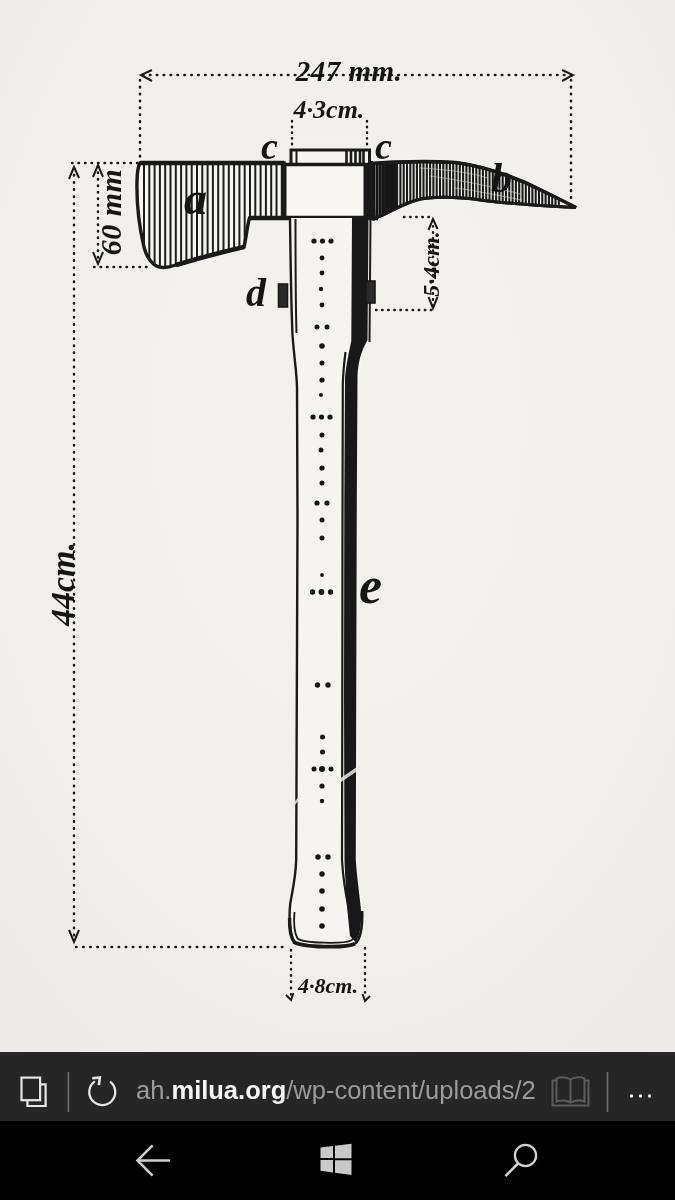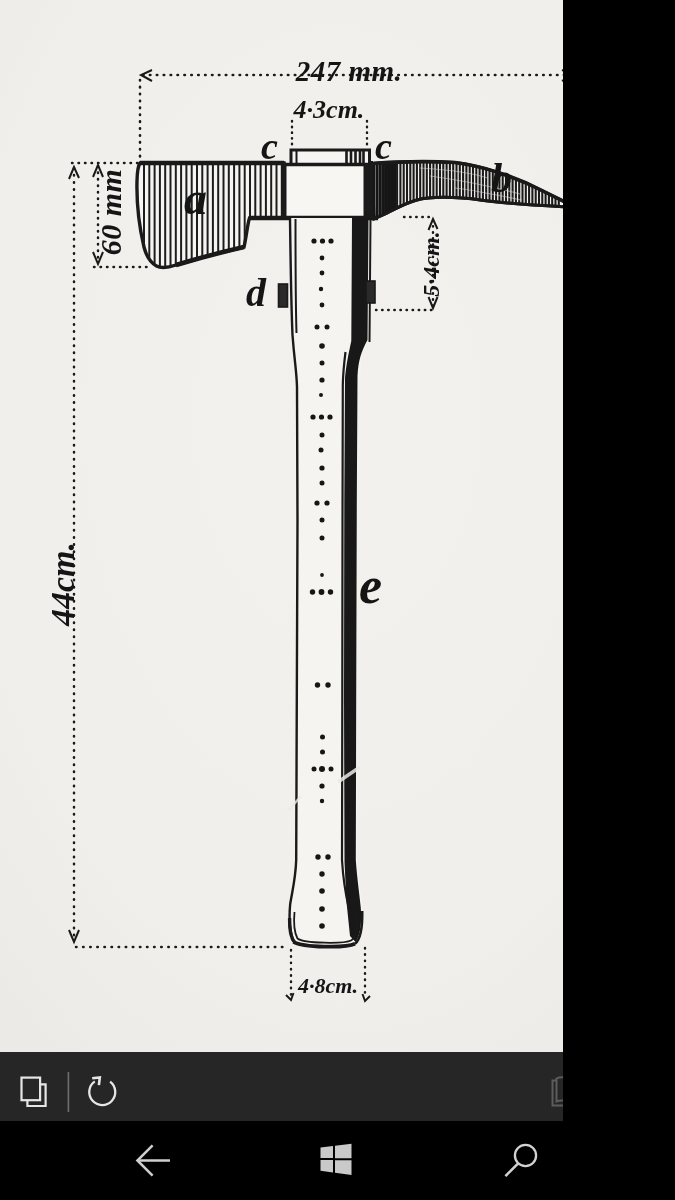--- a/index.html
+++ b/index.html
@@ -1,16 +1,16 @@
 <!DOCTYPE html>
 <html><head>
 <meta charset="utf-8">
 <style>
  html,body{margin:0;padding:0;background:#000}
- #page{position:relative;width:563px;height:1200px;overflow:hidden;background:#f0abfc}
+ #page{position:relative;width:675px;height:1200px;overflow:hidden;background:#f0abfc}
 </style>
 </head>
 <body>
 <div id="page">
 <svg width="675" height="1052" viewBox="0 0 675 1052" style="position:absolute;top:0;left:0">
  <defs>
   <clipPath id="bladeclip">
           <path d="M140,163 L284,163 L284,218 L249.5,218 C247.5,224 246.5,236 244,247 C222,252 196,259 176,265 C167,268 161,268.5 156.5,266 C149.5,262 146,255 144,247 C139.5,228 136.5,201 137,181 C137.2,172 138,166 140,163 Z"></path>
         </clipPath>
   <clipPath id="pickclip">
@@ -235,20 +235,21 @@
 
   <path d="M607.5,20 V60" stroke="#6e6e6e" stroke-width="1.6"></path>
 
   <g fill="#f2f2f2">
    <circle cx="631.5" cy="44" r="1.7"></circle>
           <circle cx="640.5" cy="44" r="1.7"></circle>
           <circle cx="649.5" cy="44" r="1.7"></circle>
   </g>
  </svg>
 
+ <div style="position:absolute;left:136px;top:0;height:69px;line-height:69px;padding-top:4px;font-family:'Liberation Sans',sans-serif;font-size:25.5px;color:#9b9b9b;white-space:nowrap"><span>ah.</span><span style="color:#f5f5f5;font-weight:bold">milua.org</span><span>/wp-content/uploads/2</span></div>
 </div>
 
 <div style="position:absolute;left:0;top:1121px;width:675px;height:79px;background:#000">
  <svg width="675" height="79" viewBox="0 0 675 79" style="position:absolute;top:0;left:0">
 
   <g fill="none" stroke="#cfcfcf" stroke-width="2.5">
    <path d="M137.5,39.5 H170"></path>
    <path d="M152.6,24.3 L137.4,39.5 L152.6,54.7"></path>
   </g>
 

